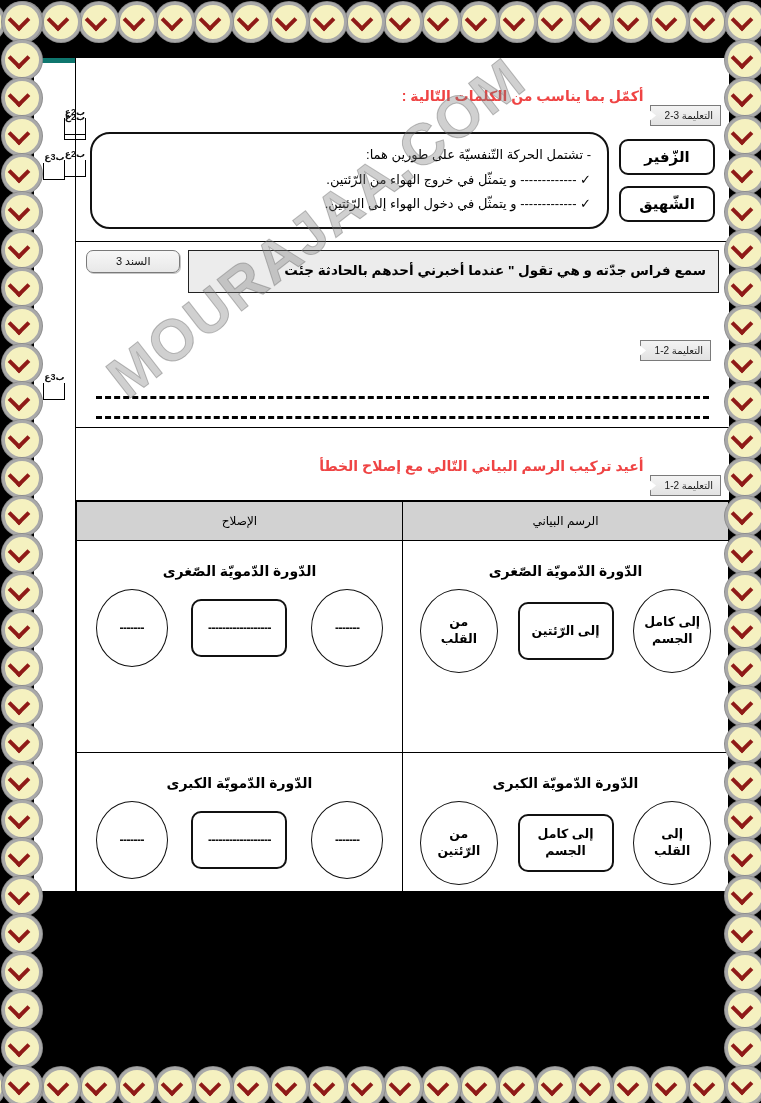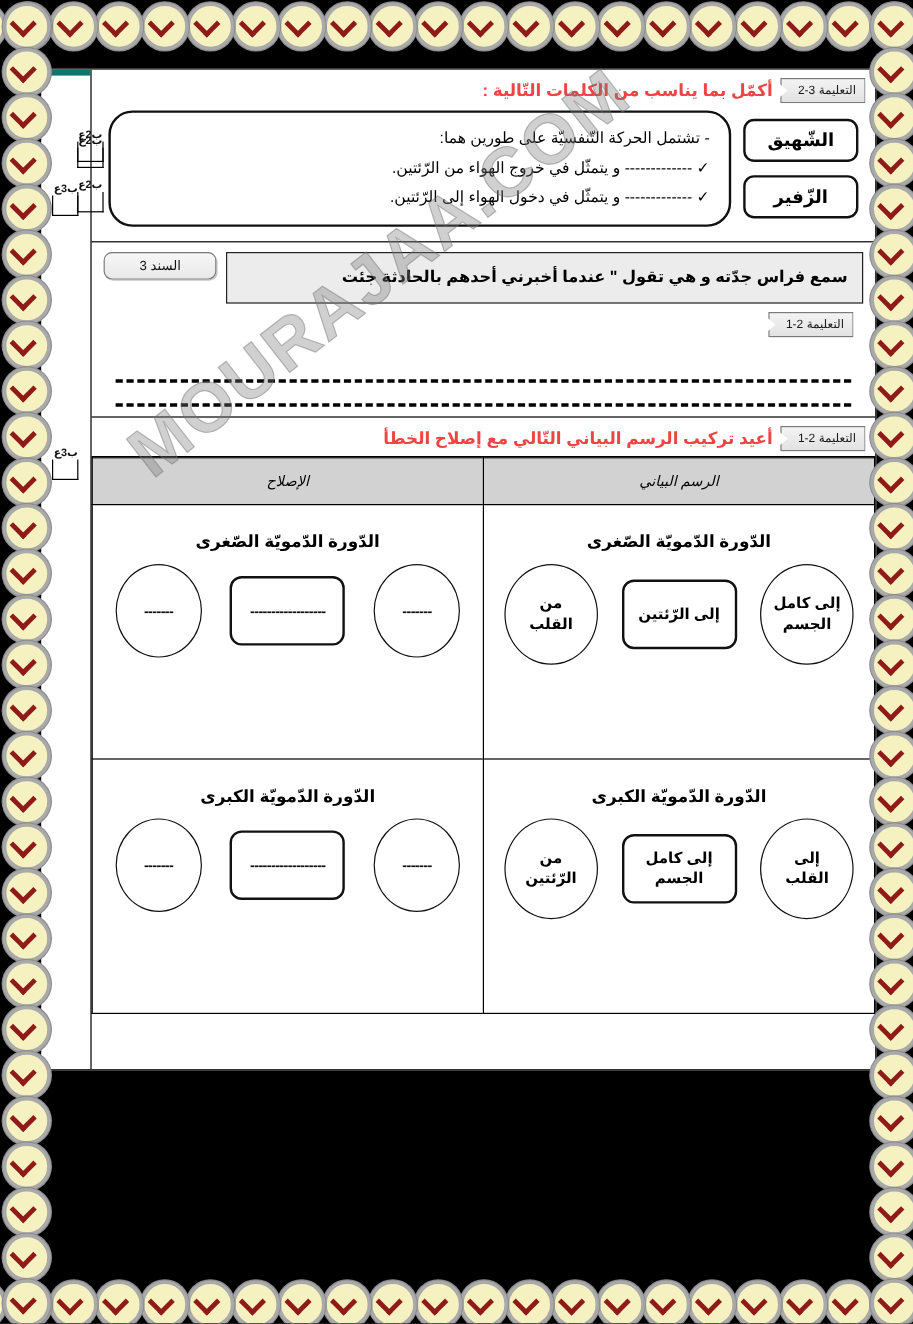--- a/index.html
+++ b/index.html
@@ -119,20 +119,21 @@
     display: inline-block;
     background: linear-gradient(#f3f3f3, #e2e2e2);
     border: 1px solid #7a7a7a;
     font-size: 10px;
     color: #1a1a1a;
     padding: 4px 7px 4px 14px;
     white-space: nowrap;
     font-weight: normal;
     box-shadow: 1px 1px 0 #bdbdbd;
     clip-path: polygon(0% 0%, 100% 0%, 100% 100%, 0% 100%, 0% 75%, 9% 50%, 0% 25%);
+    margin-top: 40px;
   }
   .tag-plain {
     display: inline-block;
     background: linear-gradient(#f7f7f7, #e8e8e8);
     border: 1px solid #7a7a7a;
     border-radius: 7px;
     font-size: 11px;
     color: #111;
     padding: 4px 29px;
     white-space: nowrap;
@@ -205,21 +206,20 @@
     table-layout: fixed;
   }
   table.diag th, table.diag td { border: 1px solid #000; }
   table.diag th {
     background: #d2d2d2;
     font-size: 12px;
     font-weight: normal;
     color: #000;
     height: 28px;
     padding: 12px;
-    font-style: italic;
   }
   .cell-title {
     text-align: center;
     font-size: 14px;
     font-weight: bold;
     padding-top: 9px;
     color: #000;
     margin-top: 12px;
   }
   .shape-row {
@@ -381,22 +381,22 @@
 
       <div class="content-col">
 
         <div class="sec">
           <div class="tag-row">
             <span class="tag">التعليمة 3-2</span>
             <span class="tag-title">أكمّل بما يناسب من الكلمات التّالية :</span>
           </div>
           <div class="s1-body">
             <div class="word-chips">
+              <div class="chip">الزّفير</div>
               <div class="chip">الشّهيق</div>
-              <div class="chip">الزّفير</div>
             </div>
             <div class="round-box">
               <div class="rb-line">- تشتمل الحركة التّنفسيّة على طورين هما:</div>
               <div class="rb-line">✓ ------------- و يتمثّل في  خروج الهواء من الرّئتين.</div>
               <div class="rb-line">✓ ------------- و يتمثّل في دخول الهواء إلى الرّئتين.</div>
             </div>
           </div>
         </div>
 
         <div class="sec">

